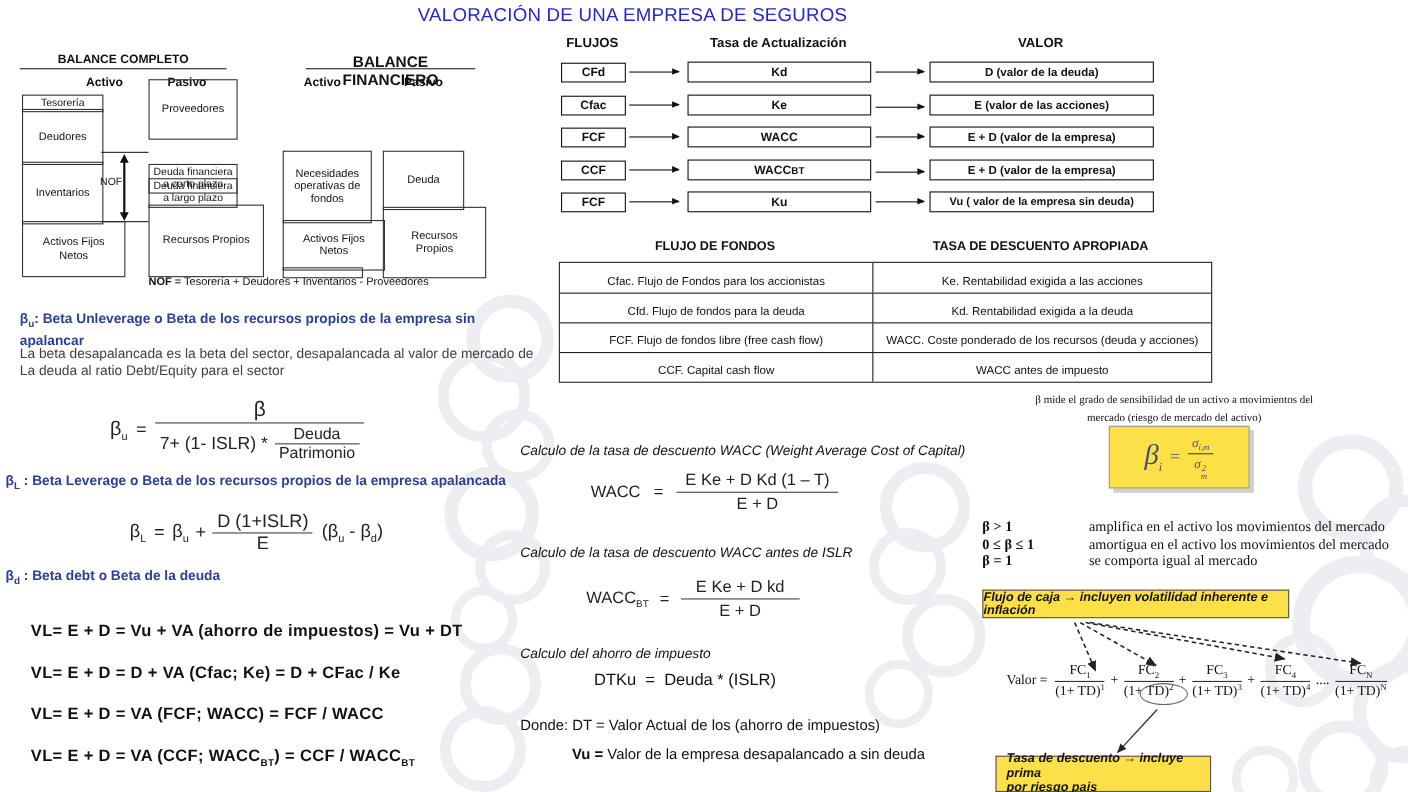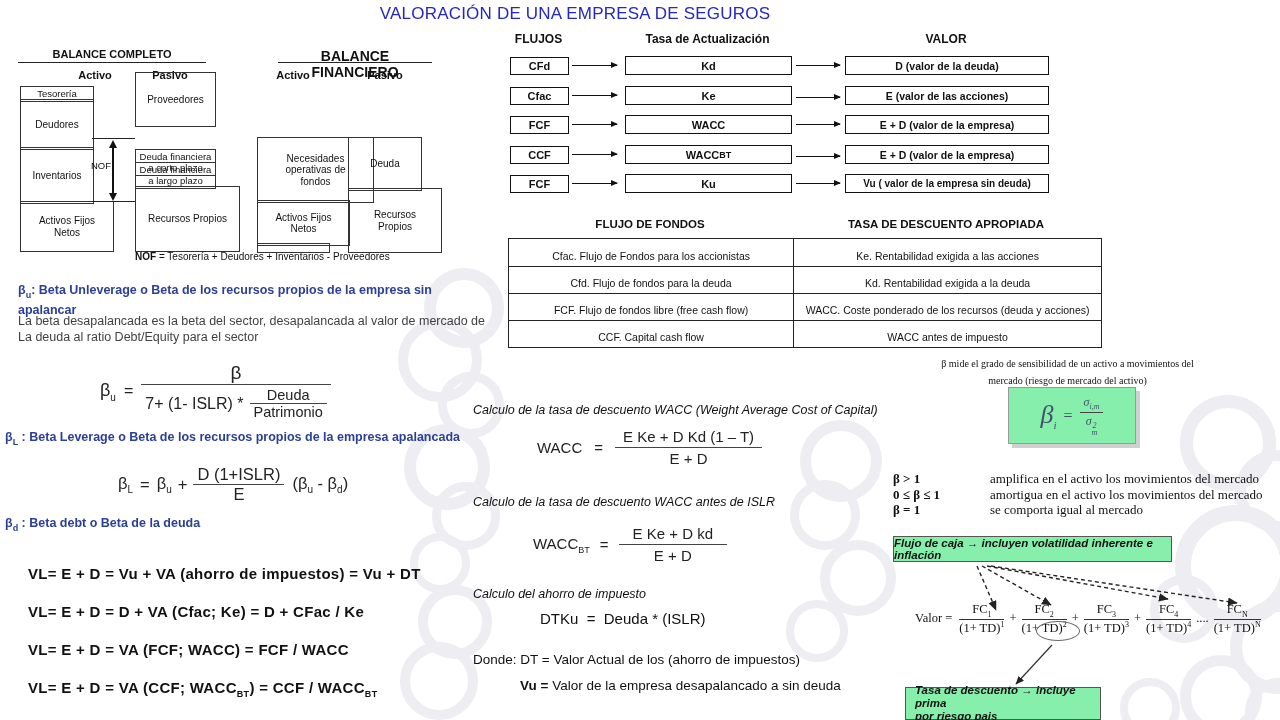--- a/index.html
+++ b/index.html
@@ -24,21 +24,21 @@
         border-left:7px solid #111;border-top:3.5px solid transparent;border-bottom:3.5px solid transparent;}
   .tbl{position:absolute;border:1px solid #222;display:grid;grid-template-columns:48% 52%;grid-auto-rows:27px;z-index:2;background:transparent;}
   .tbl .cell{display:flex;align-items:flex-end;justify-content:center;font-size:10.5px;padding-bottom:4px;border-top:1px solid #222;}
   .tbl .cell.r0{border-top:none;}
   .tbl .cell.right{border-left:1px solid #222;}
   .frac{display:inline-flex;flex-direction:column;align-items:center;vertical-align:middle;}
   .frac .fn{text-align:center;padding:0 4px;}
   .frac .fd{border-top:1.4px solid #444;align-self:stretch;text-align:center;padding:0 4px;}
   .formula{display:flex;align-items:center;z-index:2;position:absolute;}
   sub.s{font-size:9px;font-weight:bold;}
-  .obox{position:absolute;border:1px solid #555;z-index:2;background:#86efac;}
+  .obox{position:absolute;border:1px solid #555;z-index:2;background:#fde047;}
   .ellipse{position:absolute;border:1.2px solid #666;border-radius:50%;z-index:3;background:transparent;}
   svg.overlay{position:absolute;left:0;top:0;z-index:3;pointer-events:none;}
   .ss{display:inline-flex;flex-direction:column;line-height:7px;font-size:8px;vertical-align:-3px;}
   .vfrac{display:inline-flex;flex-direction:column;align-items:center;font-size:12.5px;}
   .vfrac .fd{border-top:1px solid #333;}
 </style>
 </head>
 <body>
 
 <div class="slide">
@@ -106,21 +106,21 @@
 
   <div class="t" style="left:135px;top:251px;font-size:10px;">
     <span class="bold">NOF</span><span> = Tesorería + Deudores + Inventarios - Proveedores</span>
   </div>
 
   <div class="t bold c" style="left:278px;top:48px;width:154px;font-size:14px;">BALANCE FINANCIERO</div>
   <div class="hline" style="left:278px;top:62px;width:154px;"></div>
   <div class="t bold c" style="left:268px;top:69px;width:50px;font-size:11px;">Activo</div>
   <div class="t bold c" style="left:360px;top:69px;width:50px;font-size:11px;">Pasivo</div>
 
-  <div class="bbox" style="left:257px;top:137px;width:71px;height:64px;padding:0 22px;">
+  <div class="bbox" style="left:257px;top:137px;width:71px;height:64px;padding:0 4px;">
       <span>Necesidades operativas de fondos</span>
     </div>
   <div class="bbox" style="left:257px;top:200px;width:71px;height:44px;padding:0 10px;">
       <span>Activos Fijos Netos</span>
     </div>
   <div class="bbox" style="left:257px;top:243px;width:71px;height:8px;"></div>
   <div class="bbox" style="left:348px;top:137px;width:72px;height:52px;">
       <span>Deuda</span>
     </div>
   <div class="bbox" style="left:348px;top:188px;width:72px;height:63px;padding:0 10px;">

